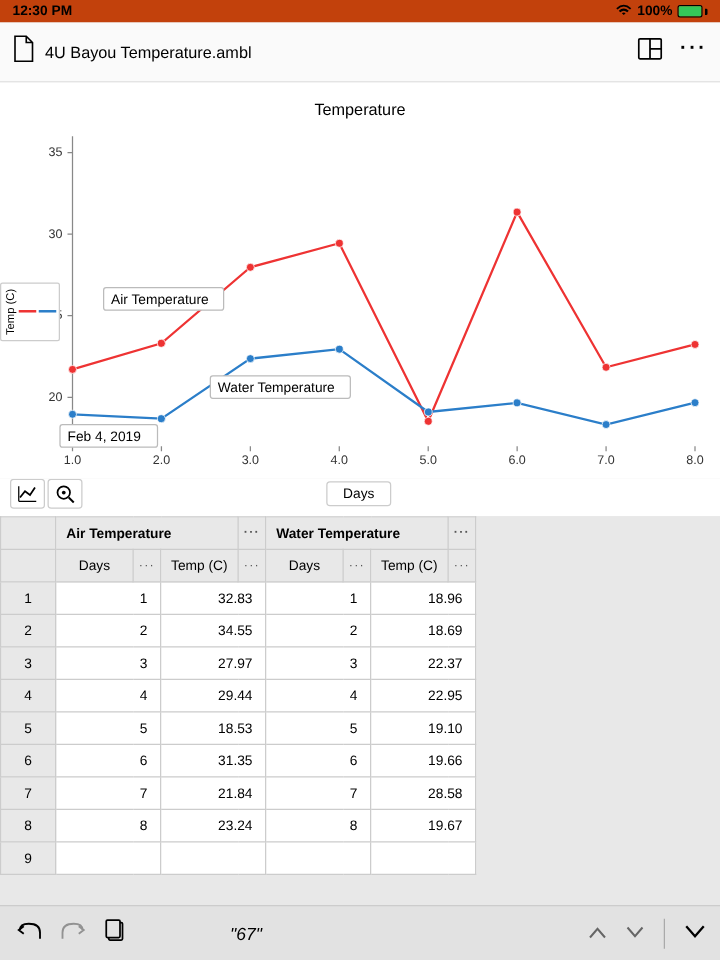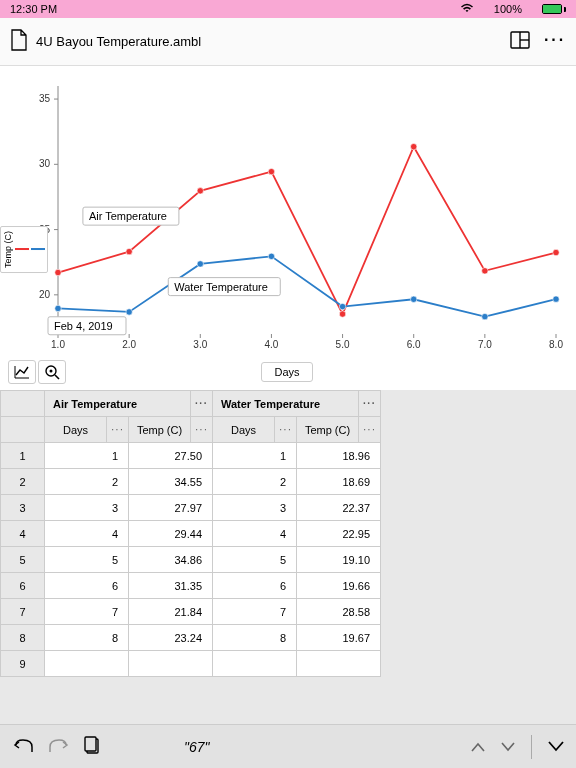--- a/index.html
+++ b/index.html
@@ -1,18 +1,18 @@
 <!DOCTYPE html>
 <html><head>
 <meta charset="utf-8">
 <style>
   * { box-sizing: border-box; margin: 0; padding: 0; }
   html, body { width: 576px; height: 768px; font-family: -apple-system, Helvetica, Arial, sans-serif; background: #e8e8e8; overflow: hidden; }
-  .status-bar { height: 18px; background: #f9a8d4; display: flex; justify-content: space-between; align-items: center; padding: 0 10px; font-size: 11px; font-weight: 400; }
-  .status-right { display: flex; align-items: center; gap: 20px; }
+  .status-bar { height: 18px; background: #c2410c; display: flex; justify-content: space-between; align-items: center; padding: 0 10px; font-size: 11px; font-weight: 700; }
+  .status-right { display: flex; align-items: center; gap: 4px; }
   .battery { display:inline-flex; align-items:center; gap:2px; }
   .battery-body { width: 20px; height: 10px; border: 1px solid #000; border-radius: 2px; position: relative; }
   .battery-fill { background: #34c759; height: 100%; border-radius:1px; }
   .battery-tip { width: 2px; height: 5px; background: #000; border-radius: 0 1px 1px 0; }
   .toolbar { height: 48px; background: #fafafa; display: flex; align-items: center; padding: 0 10px; gap: 8px; border-bottom: 1px solid #ddd; }
   .file-icon svg { width: 18px; height: 22px; }
   .filename { font-size: 13px; flex: 1; }
   .toolbar-right { display: flex; gap: 14px; }
   .chart-area { background: #fff; padding: 10px 10px 4px 10px; position: relative; }
   .chart-title { text-align: center; font-size: 13px; padding: 4px; }
@@ -76,20 +76,21 @@
           <rect x="1" y="1" width="18" height="16" fill="none" stroke="#000" stroke-width="1.4" rx="1"></rect>
           <line x1="10" y1="1" x2="10" y2="17" stroke="#000" stroke-width="1.4"></line>
           <line x1="10" y1="9" x2="19" y2="9" stroke="#000" stroke-width="1.4"></line>
         </svg>
     </span>
     <span style="font-size:16px; font-weight:bold; letter-spacing:2px;">···</span>
   </div>
 </div>
 
 <div class="chart-area">
+  <div class="chart-title">Temperature</div>
   <svg class="chart-svg" id="chart-svg" viewBox="0 0 556 280">
       <line class="axis" x1="48" y1="10" x2="48" y2="258"></line>
       <line class="axis" x1="44" y1="218.8421052631579" x2="48" y2="218.8421052631579"></line>
       <text class="tick-text" x="40" y="221.8421052631579" text-anchor="end">20</text>
       <line class="axis" x1="44" y1="153.57894736842104" x2="48" y2="153.57894736842104"></line>
       <text class="tick-text" x="40" y="156.57894736842104" text-anchor="end">25</text>
       <line class="axis" x1="44" y1="88.31578947368422" x2="48" y2="88.31578947368422"></line>
       <text class="tick-text" x="40" y="91.31578947368422" text-anchor="end">30</text>
       <line class="axis" x1="44" y1="23.05263157894737" x2="48" y2="23.05263157894737"></line>
       <text class="tick-text" x="40" y="26.05263157894737" text-anchor="end">35</text>
@@ -186,21 +187,21 @@
         <th class="sub-w"><span>Days</span></th>
         <th class="dot-w dots">···</th>
         <th class="sub-w"><span>Temp (C)</span></th>
         <th class="dot-w dots">···</th>
       </tr>
     </thead>
     <tbody id="tbody">
         <tr>
           <td class="rownum">1</td>
           <td class="cell" colspan="2">1</td>
-          <td class="cell" colspan="2">27.50</td>
+          <td class="cell" colspan="2">32.83</td>
           <td class="cell" colspan="2">1</td>
           <td class="cell" colspan="2">18.96</td>
         </tr>
         <tr>
           <td class="rownum">2</td>
           <td class="cell" colspan="2">2</td>
           <td class="cell" colspan="2">34.55</td>
           <td class="cell" colspan="2">2</td>
           <td class="cell" colspan="2">18.69</td>
         </tr>
@@ -214,21 +215,21 @@
         <tr>
           <td class="rownum">4</td>
           <td class="cell" colspan="2">4</td>
           <td class="cell" colspan="2">29.44</td>
           <td class="cell" colspan="2">4</td>
           <td class="cell" colspan="2">22.95</td>
         </tr>
         <tr>
           <td class="rownum">5</td>
           <td class="cell" colspan="2">5</td>
-          <td class="cell" colspan="2">34.86</td>
+          <td class="cell" colspan="2">18.53</td>
           <td class="cell" colspan="2">5</td>
           <td class="cell" colspan="2">19.10</td>
         </tr>
         <tr>
           <td class="rownum">6</td>
           <td class="cell" colspan="2">6</td>
           <td class="cell" colspan="2">31.35</td>
           <td class="cell" colspan="2">6</td>
           <td class="cell" colspan="2">19.66</td>
         </tr>

